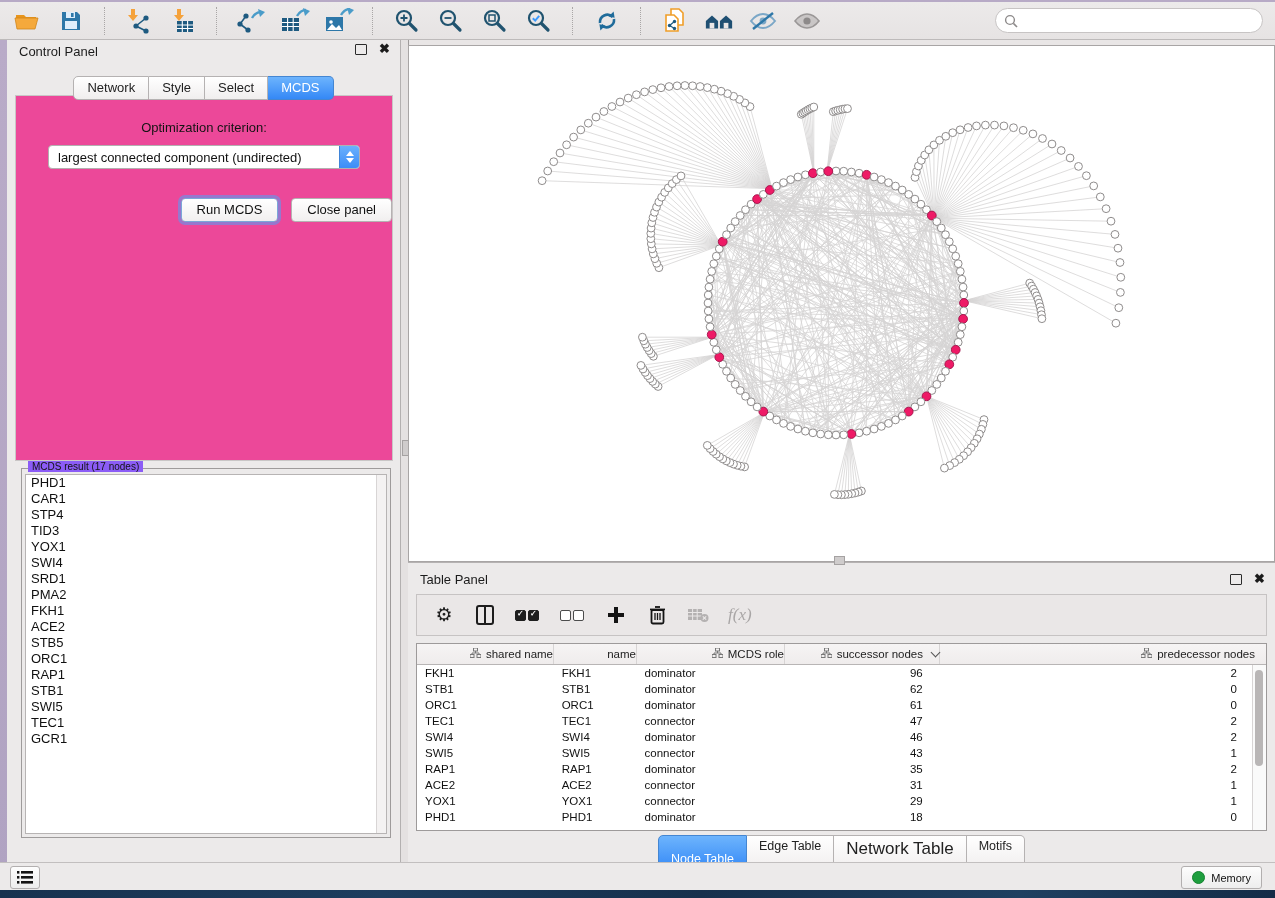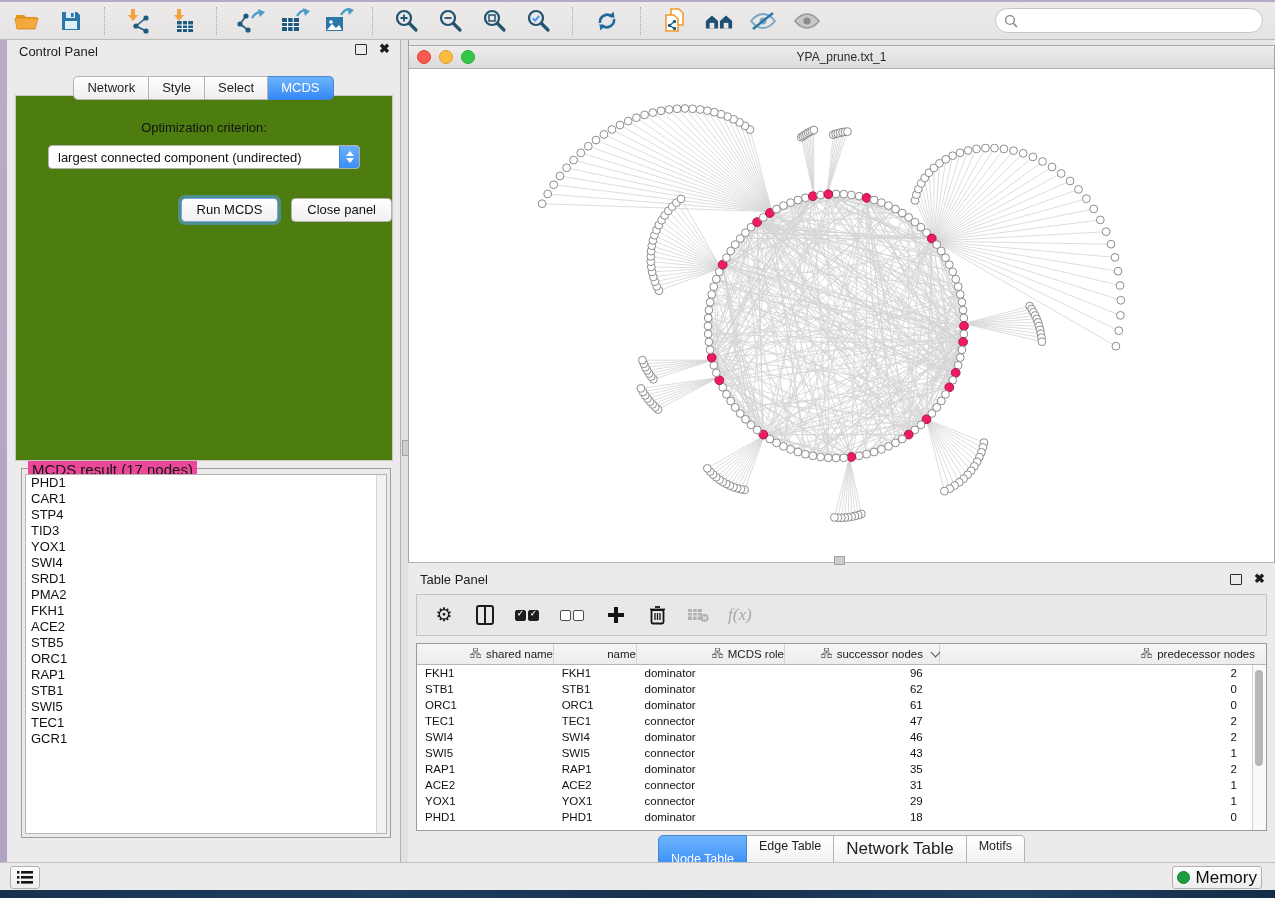--- a/index.html
+++ b/index.html
@@ -27,35 +27,35 @@
   #cp-header{height:26px;display:flex;padding:4px 10px 0 12px}
   #cp-title{font-size:13px;color:#1c1c1c;flex:1}
   .mini-float{width:10px;height:9px;border:1.5px solid #2b2b2b;border-radius:1px;margin-right:12px}
   .mini-close{font-size:13px;font-weight:bold;color:#1b1b1b;line-height:10px}
   #cp-tabs{display:flex;justify-content:center;margin-top:6px;position:relative;z-index:2}
   .seg-tab{font-size:13px;color:#222;padding:3px 13px 4px;background:linear-gradient(180deg,#ffffff,#f0eeee);
     border:1px solid #b5b2b2;border-left:none;cursor:default}
   .seg-tab:first-child{border-left:1px solid #b5b2b2;border-radius:5px 0 0 5px}
   .seg-tab:last-child{border-radius:0 5px 5px 0}
   .seg-tab.active{background:linear-gradient(180deg,#6db4fd,#3488f6);color:#fff;border-color:#4486d2}
-  #cp-inner{position:absolute;left:8px;top:55px;width:378px;height:366px;background:#4d7c0f;border:1px solid #c9c6c6;box-sizing:border-box}
+  #cp-inner{position:absolute;left:8px;top:55px;width:378px;height:366px;background:#ec4899;border:1px solid #c9c6c6;box-sizing:border-box}
   #criterion-label{text-align:center;font-size:13px;color:#141414;margin-top:24px}
   #criterion-select{margin:10px auto 16px;width:312px;height:24px;background:#fff;border:1px solid #b3b0b0;border-radius:4px;
     display:flex;align-items:center;box-sizing:border-box;overflow:hidden}
   #criterion-value{flex:1;font-size:13px;color:#111;padding-left:9px;white-space:nowrap}
   #select-stepper{width:19px;height:24px;background:linear-gradient(180deg,#6cb2fd,#3a8bf7);border-left:1px solid #3f84d8;
     display:flex;flex-direction:column;align-items:center;justify-content:center;gap:2px}
   .tri-up{width:0;height:0;border-left:4px solid transparent;border-right:4px solid transparent;border-bottom:5px solid #fff}
   .tri-down{width:0;height:0;border-left:4px solid transparent;border-right:4px solid transparent;border-top:5px solid #fff}
   #cp-buttons{display:flex;justify-content:flex-end;gap:13px;margin-top:29px}
   .mac-btn{font-size:13px;color:#111;background:linear-gradient(180deg,#ffffff,#f1efef);
     border:1px solid #b5b2b2;border-radius:4px;padding:3px 15px 4px;font-family:"Liberation Sans",sans-serif}
   .mac-btn.focus-ring{box-shadow:0 0 0 3px rgba(80,160,250,.55);border-color:#7aa8d8}
   #result-group{position:absolute;left:14px;top:428px;width:370px;height:370px;border:1px solid #9e9b9b;box-sizing:border-box}
-  #result-title{position:absolute;top:-8px;left:6px;background:#ec4899;padding:0 4px;font-size:15px;color:#141414}
+  #result-title{position:absolute;top:-8px;left:6px;background:#8b5cf6;padding:0 4px;font-size:10px;color:#141414}
   #result-list{position:absolute;left:3px;top:5px;right:3px;bottom:3px;background:#fff;border:1px solid #b7b4b4;overflow:hidden}
   #result-scroll{position:absolute;top:0;right:0;width:9px;height:100%;background:#f4f2f2;border-left:1px solid #d8d5d5}
   .result-item{font-size:13px;color:#101010;line-height:16px;padding-left:5px}
   
   #network-frame{position:absolute;left:408px;top:45px;width:867px;height:517px;background:#fff;border:1px solid #a8a5a5;box-sizing:border-box}
   #net-titlebar{height:22px;background:linear-gradient(180deg,#eeecec,#dddada);border-bottom:1px solid #b2afaf;
     display:flex;align-items:center;padding:0 8px;border-radius:3px 3px 0 0}
   .traffic{width:12px;height:12px;border-radius:50%;margin-right:8px;flex:0 0 auto}
   #tl-close{background:#fc5a52;border:1px solid #dd3c34}
   #tl-min{background:#fdbc40;border:1px solid #de9b2d}
@@ -90,21 +90,21 @@
   .nt-cell.left{padding-left:8px;text-align:left}
   .nt-cell.right{padding-right:16px;text-align:right}
   #nt-vscroll{position:absolute;right:0;top:21px;width:13px;bottom:0;background:#fafafa;border-left:1px solid #d8d5d5}
   #nt-thumb{position:absolute;left:2px;top:5px;width:8px;height:96px;background:#b9b6b6;border-radius:4px}
   #tp-tabs{position:absolute;left:0;right:0;top:272px;display:flex;justify-content:center}
   
   #status-bar{position:absolute;left:0;top:862px;width:1275px;height:28px;background:#eceaea;border-top:1px solid #c2bfbf;box-sizing:border-box}
   #panel-toggle{position:absolute;left:10px;top:3px;width:28px;height:21px;background:linear-gradient(180deg,#fdfdfd,#ededed);
     border:1px solid #b2afaf;border-radius:3px;display:flex;align-items:center;justify-content:center}
   #memory-btn{position:absolute;right:13px;top:3px;height:21px;background:linear-gradient(180deg,#fdfdfd,#ededed);
-    border:1px solid #b2afaf;border-radius:3px;display:flex;align-items:center;gap:6px;padding:0 4px;font-size:17px;color:#111}
+    border:1px solid #b2afaf;border-radius:3px;display:flex;align-items:center;gap:6px;padding:0 10px;font-size:11px;color:#111}
   #memory-dot{width:11px;height:11px;border-radius:50%;background:#1e9e3e;border:1px solid #13832f}
 </style>
 </head>
 <body>
 
 <div id="toolbar">
   <span class="tb-icon">
     <svg width="28" height="24" viewBox="0 0 28 24">
         <path d="M3 6h8l2 2h10v3H3z" fill="#e8951c"></path>
         <path d="M2 9h23l-3 11H4z" fill="#f5a93c" stroke="#d0851a" stroke-width="0.8"></path>
@@ -295,26 +295,20 @@
         <div class="result-item">GCR1</div>
       </div>
   </div>
 </div>
 
 <div id="v-splitter">
     <span class="grip"></span>
   </div>
 
 <div id="network-frame">
-  <div id="net-titlebar">
-    <span class="traffic" id="tl-close"></span>
-    <span class="traffic" id="tl-min"></span>
-    <span class="traffic" id="tl-max"></span>
-    <span id="net-title">YPA_prune.txt_1</span>
-  </div>
   <div id="net-canvas">
     <svg id="net-svg" xmlns="http://www.w3.org/2000/svg" viewBox="0 0 865 494">
         <g stroke="#bab7b7" stroke-width="0.8" fill="none" opacity="0.6">
           <line x1="348.1" y1="153.1" x2="511.9" y2="355.8"></line>
           <line x1="348.1" y1="153.1" x2="354.3" y2="365.6"></line>
           <line x1="348.1" y1="153.1" x2="552.9" y2="280.8"></line>
           <line x1="348.1" y1="153.1" x2="486.5" y2="373.9"></line>
           <line x1="348.1" y1="153.1" x2="543.7" y2="202.8"></line>
           <line x1="348.1" y1="153.1" x2="301.1" y2="280.8"></line>
           <line x1="348.1" y1="153.1" x2="326.2" y2="175.6"></line>

